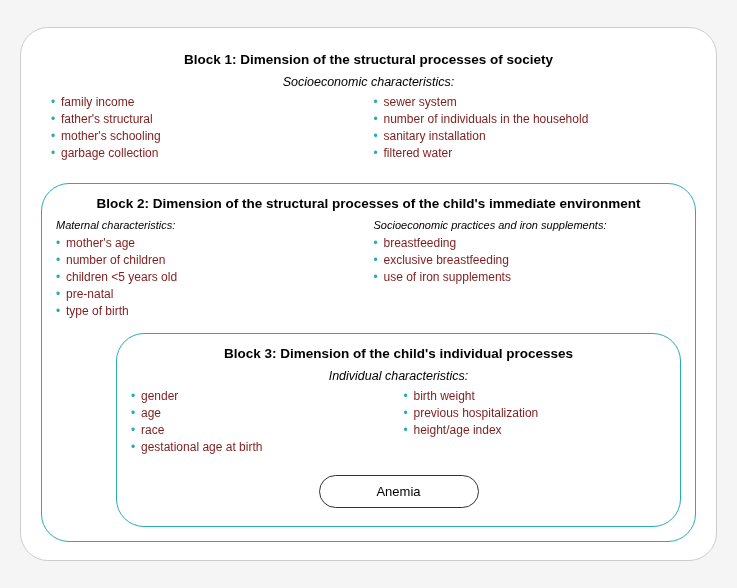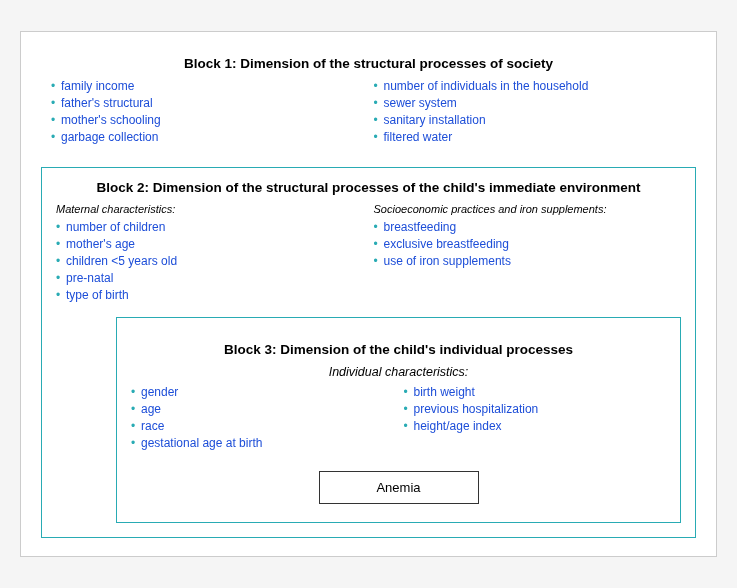--- a/index.html
+++ b/index.html
@@ -1,15 +1,15 @@
 <!DOCTYPE html>
 <html><head>
   <meta charset="utf-8">
   <style>
-    * { box-sizing: border-box; margin: 0; padding: 0; }
+    * { box-sizing: border-box; margin: 0; padding: 0; border-radius: 28px; }
     body {
       font-family: Arial, sans-serif;
       background: #f5f5f5;
       display: flex;
       justify-content: center;
       align-items: center;
       min-height: 100vh;
       padding: 20px;
     }
     .outer-card {
@@ -41,38 +41,38 @@
     .col {
       flex: 1;
     }
     .col ul {
       list-style: none;
       padding: 0;
     }
     .col ul li {
       font-size: 12px;
       margin-bottom: 3px;
-      color: #1d4ed8;
+      color: #7f1d1d;
       padding-left: 10px;
       position: relative;
     }
     .col ul li::before {
       content: '•';
       color: #29abb4;
       position: absolute;
       left: 0;
     }
     .block2-wrapper {
       border: 1.5px solid #29abb4;
       padding: 12px 14px 14px 14px;
       margin-top: 6px;
     }
     .block3-wrapper {
       border: 1.5px solid #29abb4;
-      padding: 24px 14px 14px 14px;
+      padding: 12px 14px 14px 14px;
       margin-top: 12px;
       margin-left: 60px;
       margin-right: 0px;
     }
     .section-italic {
       font-style: italic;
       font-size: 11px;
       margin-bottom: 5px;
     }
     .anemia-box {
@@ -85,48 +85,49 @@
       font-size: 13px;
     }
   </style>
 </head>
 <body>
 
 <div class="outer-card">
 
   <div class="block1">
     <div class="block-title">Block 1: Dimension of the structural processes of society</div>
+    <div class="socio-label">Socioeconomic characteristics:</div>
     <div class="two-col">
       <div class="col">
         <ul>
           <li>family income</li>
           <li>father's structural</li>
           <li>mother's schooling</li>
           <li>garbage collection</li>
         </ul>
       </div>
       <div class="col">
         <ul>
+          <li>sewer system</li>
           <li>number of individuals in the household</li>
-          <li>sewer system</li>
           <li>sanitary installation</li>
           <li>filtered water</li>
         </ul>
       </div>
     </div>
   </div>
 
   <div class="block2-wrapper">
     <div class="block-title">Block 2: Dimension of the structural processes of the child's immediate environment</div>
     <div class="two-col">
       <div class="col">
         <div class="section-italic">Maternal characteristics:</div>
         <ul>
+          <li>mother's age</li>
           <li>number of children</li>
-          <li>mother's age</li>
           <li>children &lt;5 years old</li>
           <li>pre-natal</li>
           <li>type of birth</li>
         </ul>
       </div>
       <div class="col">
         <div class="section-italic">Socioeconomic practices and iron supplements:</div>
         <ul>
           <li>breastfeeding</li>
           <li>exclusive breastfeeding</li>

